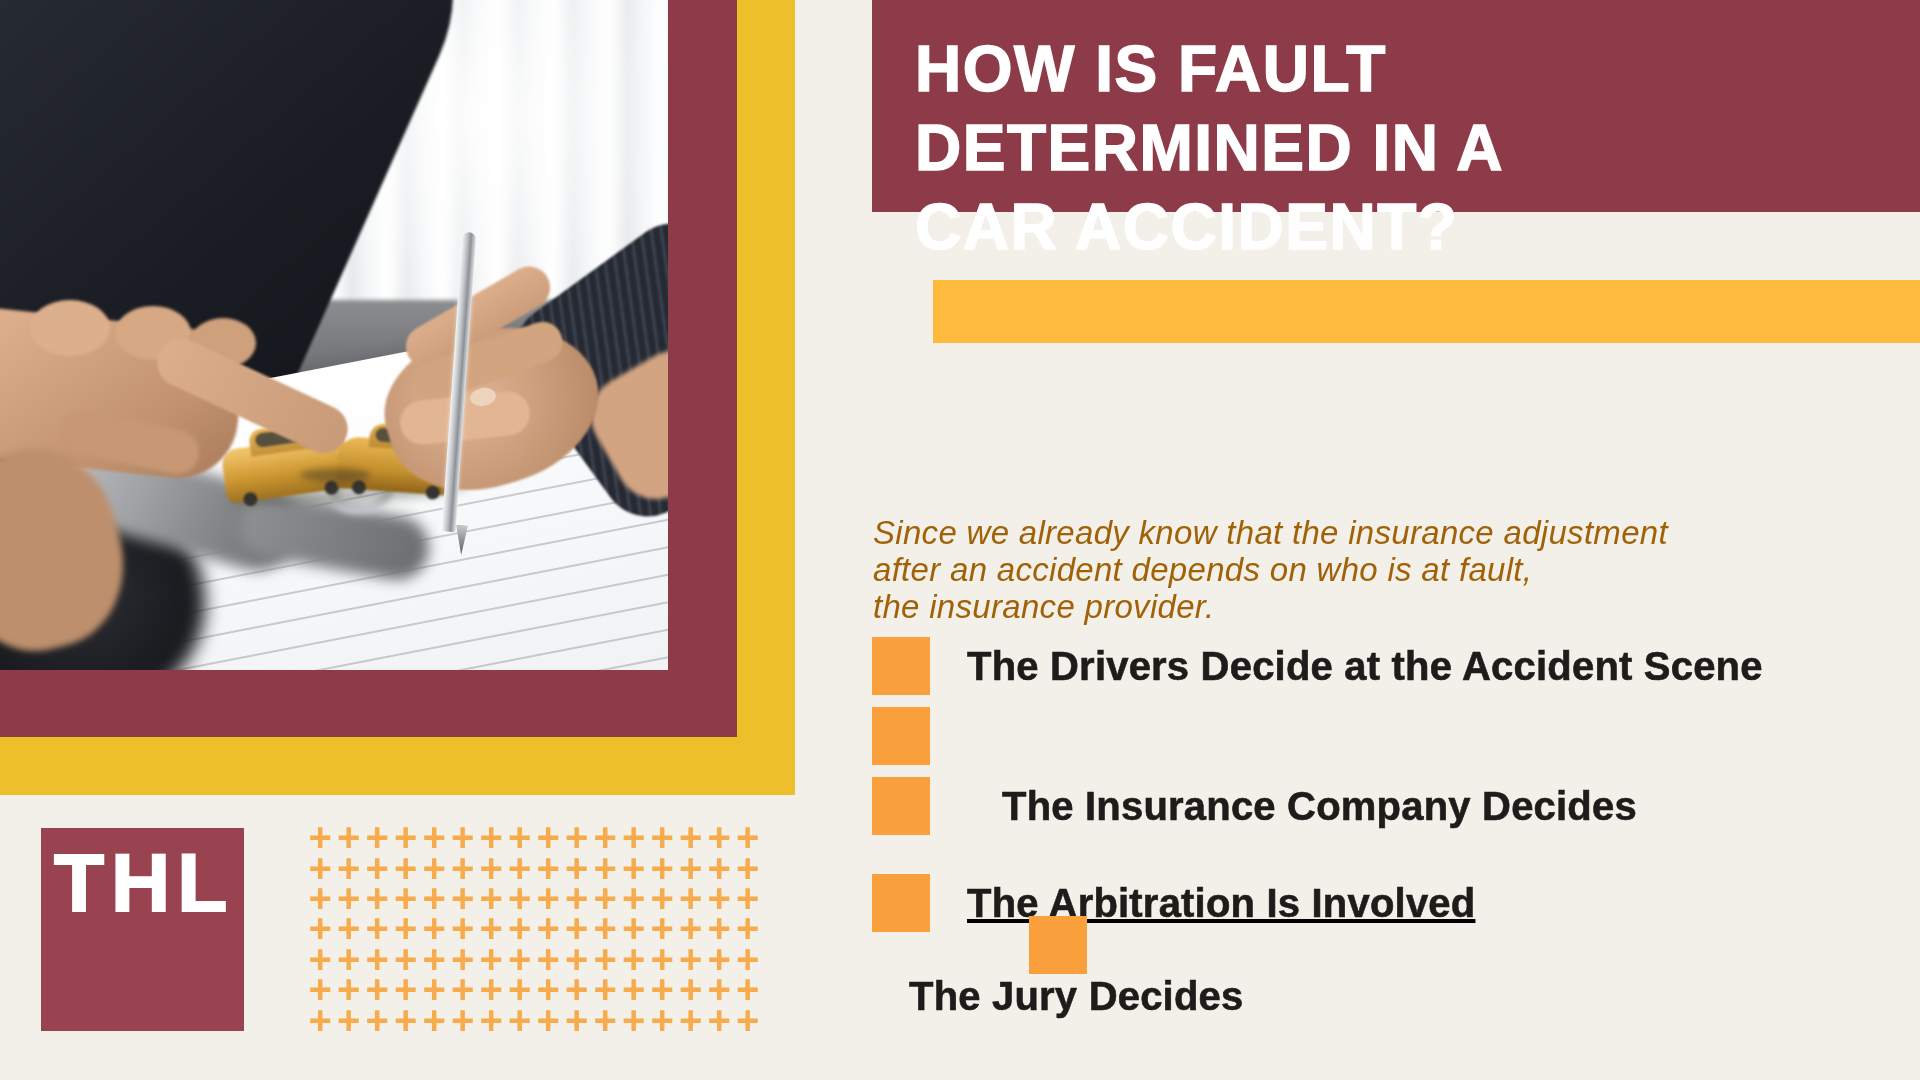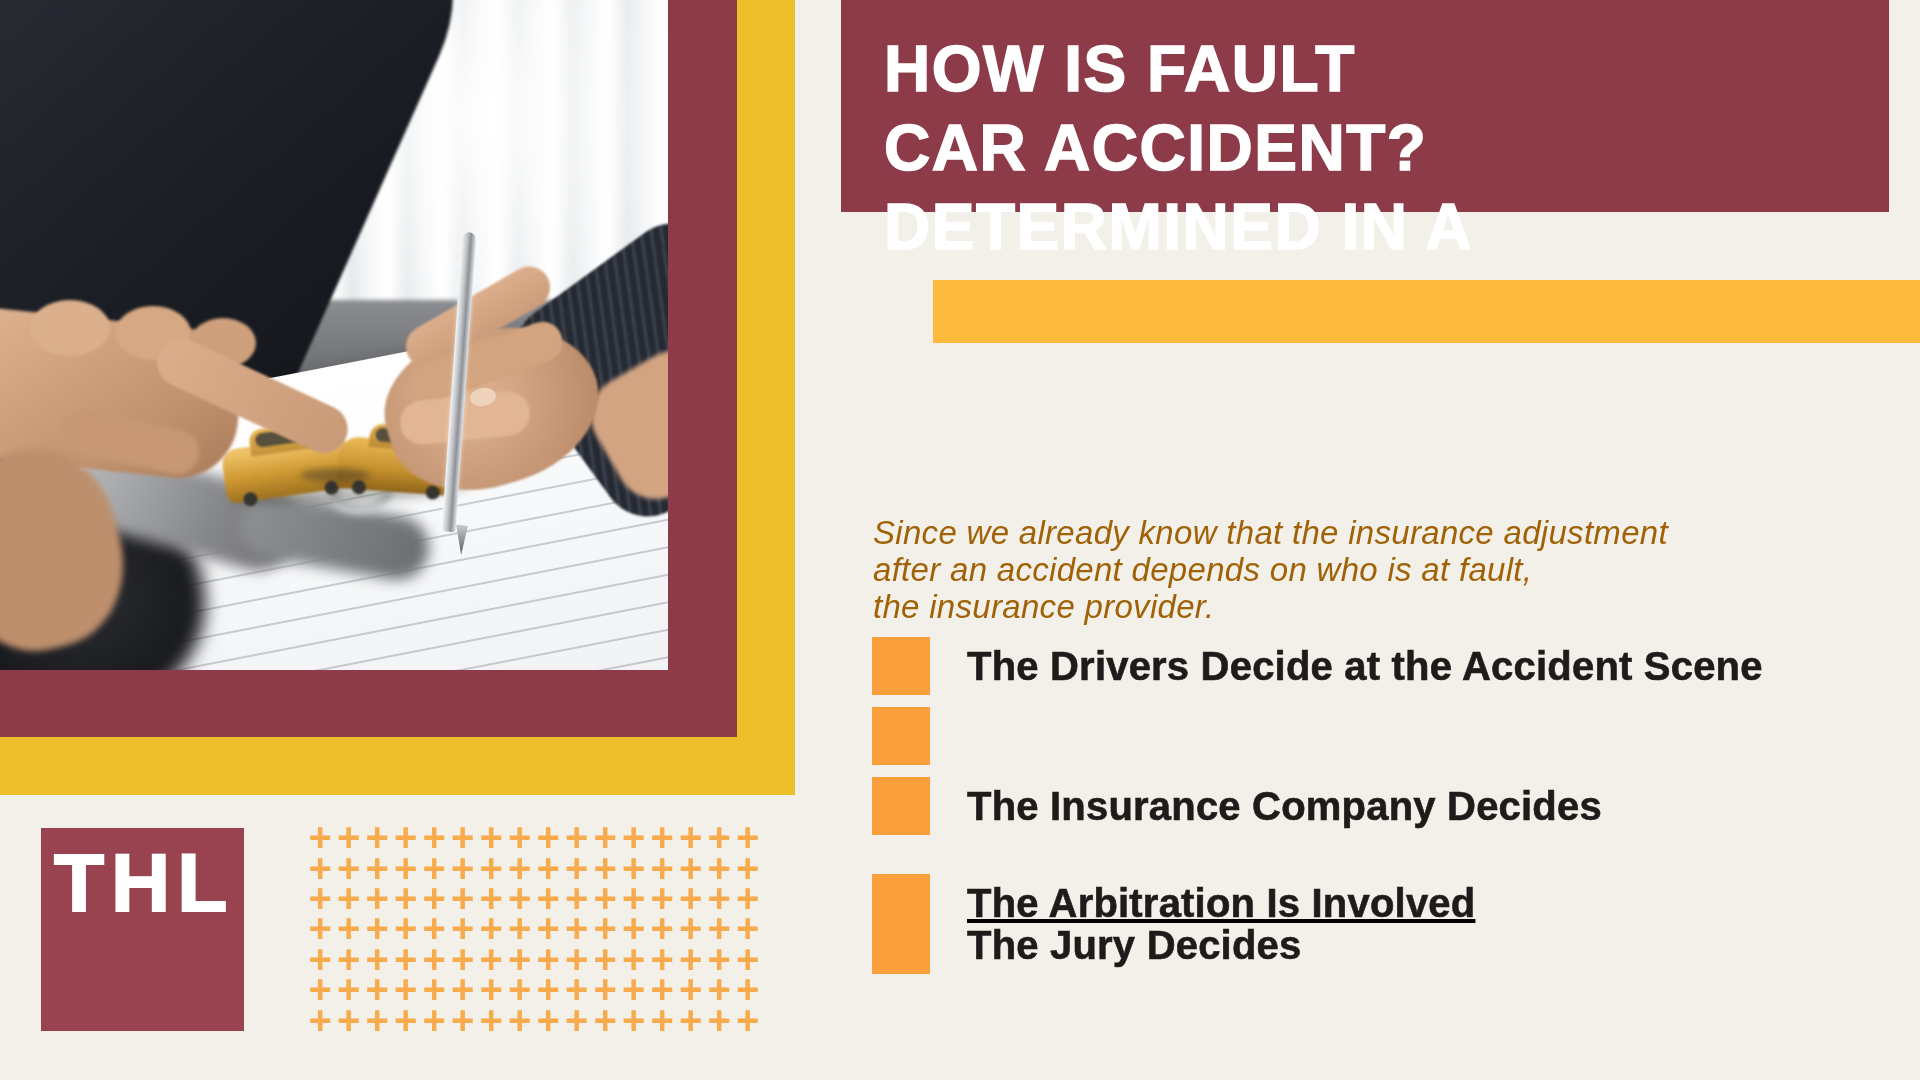--- a/index.html
+++ b/index.html
@@ -85,34 +85,34 @@
     background:#d2a47f;filter:blur(.8px);}
   .ph-thumb{left:400px;top:396px;width:130px;height:44px;z-index:8;transform:rotate(-6deg);border-radius:26px;
     background:#e2b694;filter:blur(.8px);}
   .ph-nail{left:470px;top:388px;width:26px;height:18px;z-index:9;border-radius:50%;background:#eed3bd;transform:rotate(-10deg);}
   .ph-pen{left:452px;top:232px;width:14px;height:300px;z-index:9;transform:rotate(4deg);border-radius:7px 7px 3px 3px;
     background:linear-gradient(90deg,#f5f6f7,#c2c6ca 35%,#8d9196 65%,#e3e5e8);box-shadow:0 0 4px rgba(255,255,255,.5);}
   .ph-pen-tip{left:455px;top:525px;width:12px;height:30px;z-index:9;transform:rotate(4deg);
     background:linear-gradient(180deg,#c7c9cc,#595c60);clip-path:polygon(0 0,100% 0,60% 100%);}
 
   
-  .header-block{position:absolute;left:841px;top:0;width:1048px;height:212px;background:var(--maroon,#8E3B49);}
+  .header-block{position:absolute;left:872px;top:0;width:1048px;height:212px;background:var(--maroon,#8E3B49);}
   .header-title{margin:0;position:absolute;left:43px;top:30px;color:#ffffff;font-weight:700;
     font-size:64px;line-height:79px;letter-spacing:1.5px;-webkit-text-stroke:1.5px #ffffff;}
   .title-line{display:block;white-space:nowrap;}
 
   .accent-bar{position:absolute;left:933px;top:280px;width:987px;height:63px;background:var(--amber,#FDBA3C);}
 
   .intro{position:absolute;left:873px;top:481px;color:#a16207;font-style:italic;
     font-size:33px;line-height:37px;letter-spacing:.3px;}
   .intro-line{display:block;white-space:nowrap;}
 
   .fault-row{position:absolute;left:872px;height:58px;display:flex;align-items:center;}
-  .fault-row.r1{top:637px;text-align:center;} .fault-row.r2{top:707px;} .fault-row.r3{top:777px;}
-  .fault-row.r4{top:874px;text-decoration:underline;} .fault-row.r5{top:916px;}
+  .fault-row.r1{top:637px;text-align:center;} .fault-row.r2{top:707px;} .fault-row.r3{top:777px;gap:35px;}
+  .fault-row.r4{top:874px;text-decoration:underline;} .fault-row.r5{top:916px;flex-direction:column;}
   .bullet{width:58px;height:58px;background:var(--bullet,#F9A03C);flex:0 0 auto;}
   .fault-label{margin-left:37px;font-size:40px;font-weight:700;color:#1D1C1A;
     letter-spacing:.2px;white-space:nowrap;-webkit-text-stroke:.6px #1D1C1A;}
 
   
   .thl-logo{position:absolute;left:41px;top:828px;width:203px;height:203px;background:var(--maroon-light,#9A4350);}
   .thl-text{position:absolute;left:13px;top:14px;color:#ffffff;font-size:82px;line-height:1;
     font-weight:700;letter-spacing:7px;-webkit-text-stroke:2px #ffffff;}
 
   .plus-grid{position:absolute;left:306px;top:822px;display:grid;font-weight:700;font-size:40px;}
@@ -171,22 +171,22 @@
   <div class="ph-f2" data-name="photo-signing-finger"></div>
   <div class="ph-thumb" data-name="photo-signing-thumb"></div>
   <div class="ph-nail" data-name="photo-fingernail"></div>
   <div class="ph-pen" data-name="photo-silver-pen"></div>
   <div class="ph-pen-tip" data-name="photo-pen-tip"></div>
 </div>
 
 <section class="header-block" data-name="title-banner">
   <h1 class="header-title" data-name="page-title">
     <span class="title-line" data-name="title-line-1">HOW IS FAULT</span>
+    <span class="title-line" data-name="title-line-2">DETERMINED IN A</span>
     <span class="title-line" data-name="title-line-3">CAR ACCIDENT?</span>
-    <span class="title-line" data-name="title-line-2">DETERMINED IN A</span>
   </h1>
 </section>
 <div class="accent-bar" data-name="accent-bar"></div>
 
 <p class="intro" data-name="intro-paragraph">
   <span class="intro-line" data-name="intro-line-1">Since we already know that the insurance adjustment</span>
   <span class="intro-line" data-name="intro-line-2">after an accident depends on who is at fault,</span>
   <span class="intro-line" data-name="intro-line-4">the insurance provider.</span>
 </p>
 

